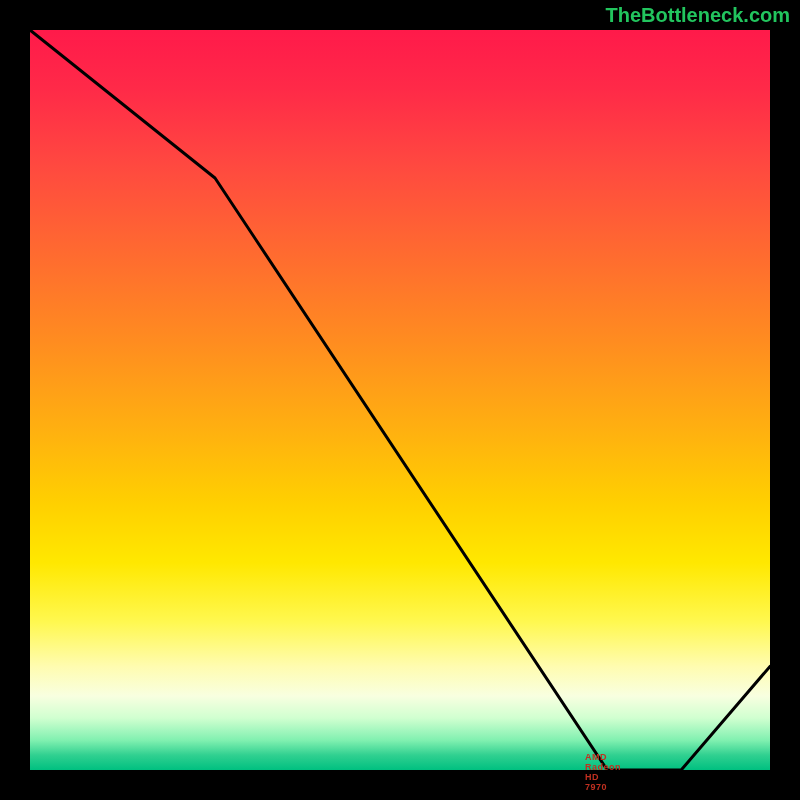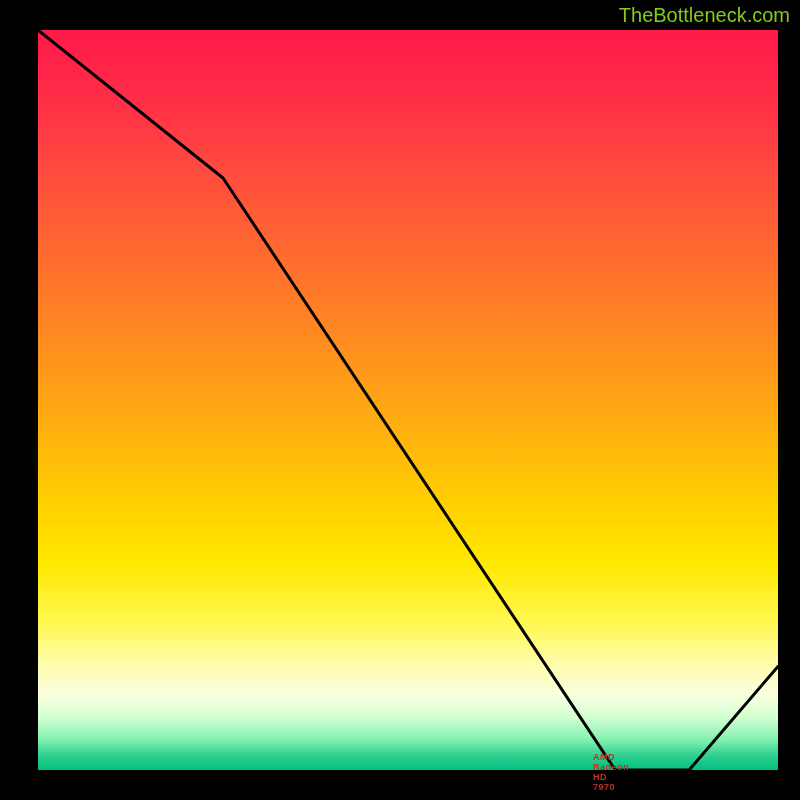--- a/index.html
+++ b/index.html
@@ -8,36 +8,36 @@
     height: 800px;
     background: #000;
     font-family: Arial, sans-serif;
     position: relative;
     overflow: hidden;
   }
   .watermark {
     position: absolute;
     top: 4px;
     right: 10px;
-    color: #84cc16;
+    color: #22c55e;
     font-size: 20px;
-    font-weight: 400;
+    font-weight: 700;
     z-index: 10;
   }
   .frame {
     position: absolute;
     left: 30px;
     top: 30px;
     width: 740px;
     height: 740px;
     background: #000;
   }
   .plot-area {
     position: absolute;
-    left: 8px;
+    left: 0;
     top: 0;
     width: 592px;
     height: 740px;
   }
   .gradient {
     position: absolute;
     left: 0;
     top: 0;
     width: 740px;
     height: 740px;

